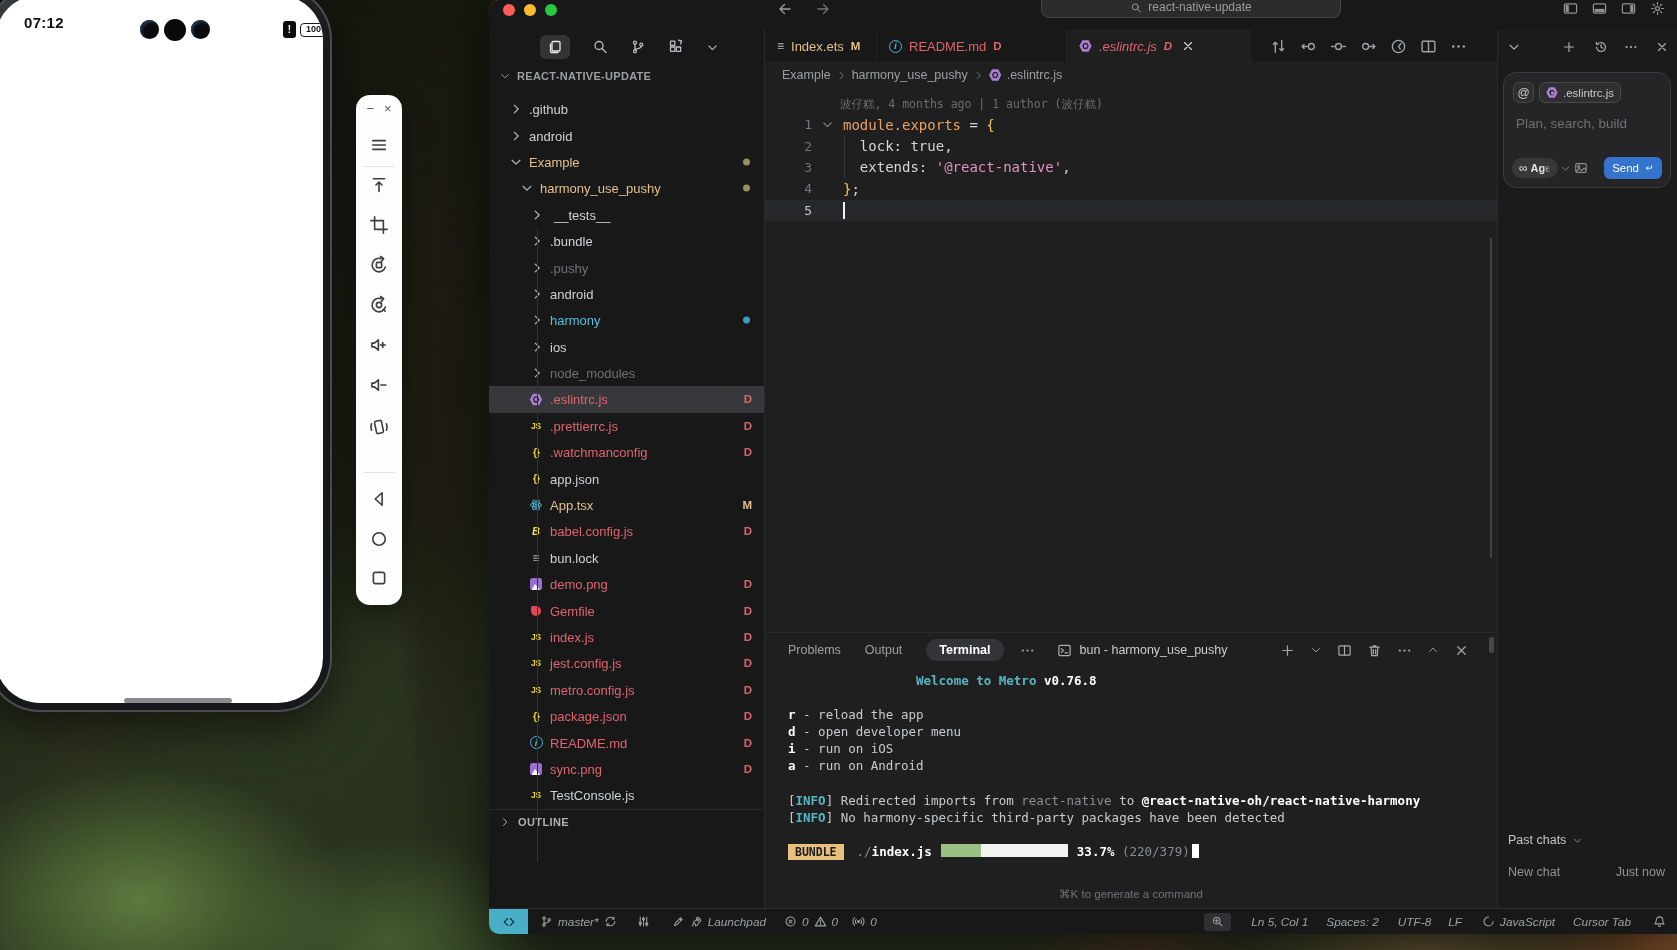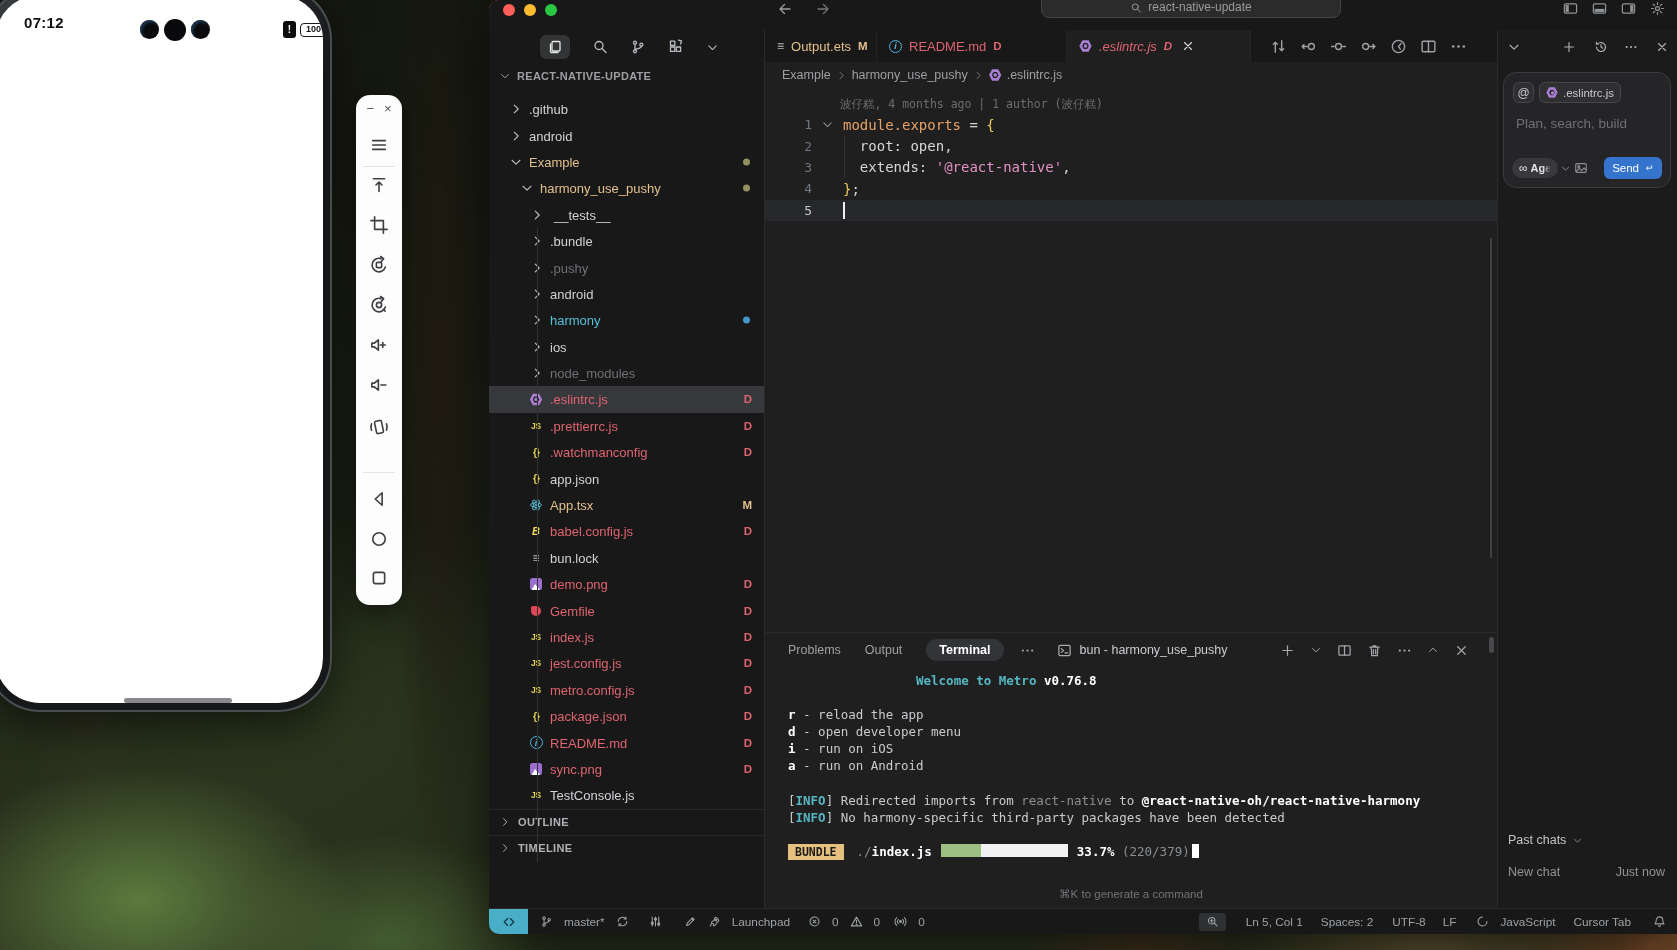--- a/index.html
+++ b/index.html
@@ -168,21 +168,21 @@
   .past-chats { position:absolute; left:10px; top:803px; display:flex; align-items:center; gap:6px; color:#c2c4c7; font-size:12.5px; }
   .past-chats .ic { width:11px; height:11px; color:#8e9094; }
   .newchat-row { position:absolute; left:10px; right:12px; top:835px; display:flex; justify-content:space-between; color:#909396; font-size:12.5px; }
 
   
   .statusbar { position:absolute; left:0; top:908px; width:100%; height:26px; background:#181818; border-top:1px solid #2a2a2a;
     display:flex; align-items:center; color:#9da2a6; font-size:11.8px; }
   .statusbar .ic { width:13px; height:13px; }
   .remote { width:39px; height:26px; background:#49aec8; border-radius:0 0 0 9px; display:flex; align-items:center; justify-content:center; color:#10333d; }
   .remote .ic { width:14px; height:14px; }
-  .sgroup { display:flex; align-items:center; gap:11px; cursor:pointer; }
+  .sgroup { display:flex; align-items:center; gap:5px; cursor:pointer;font-style:italic; }
   .zoombox { width:27px; height:18px; background:#2f3032; border-radius:3px; display:flex; align-items:center; justify-content:center; }
 </style>
 </head>
 <body>
 
 <div class="wallpaper"></div>
 
 <div class="phone">
   <div class="phone-screen">
     <span class="sim-time">07:12</span>
@@ -569,35 +569,27 @@
         <div class="guide" style="top:140px;height:634px"></div>
       </div>
     <div class="section-h">
       <span class="ic">
           <svg viewBox="0 0 16 16" fill="none" stroke="currentColor" stroke-width="1.3" stroke-linecap="round" stroke-linejoin="round">
             <path d="M6 3.5 10.5 8 6 12.5"></path>
           </svg>
         </span>
       <span>OUTLINE</span>
     </div>
-    <div class="section-h">
-      <span class="ic">
-          <svg viewBox="0 0 16 16" fill="none" stroke="currentColor" stroke-width="1.3" stroke-linecap="round" stroke-linejoin="round">
-            <path d="M6 3.5 10.5 8 6 12.5"></path>
-          </svg>
-        </span>
-      <span>TIMELINE</span>
-    </div>
   </div>
 
   <div class="editor">
     <div class="tabbar">
       <div class="tab" style="width:112px">
         <span class="fi fi-list">≡</span>
-        <span class="c-gold">Output.ets</span>
+        <span class="c-gold">Index.ets</span>
         <span class="tab-badge c-gold">M</span>
       </div>
       <div class="tab" style="width:190px">
         <span class="fi fi-info">i</span>
         <span class="c-red">README.md</span>
         <span class="tab-badge c-red">D</span>
       </div>
       <div class="tab t3 active" style="width:184px">
         <span class="fi fi-eslint">
             <b></b>
@@ -685,21 +677,21 @@
             <span class="lnum">1</span>
             <span class="fold ic">
               <svg viewBox="0 0 16 16" fill="none" stroke="currentColor" stroke-width="1.3" stroke-linecap="round" stroke-linejoin="round">
                 <path d="M3.5 6 8 10.5 12.5 6"></path>
               </svg>
             </span>
             <span class="ctext"><span class="tk-orange">module.exports</span><span class="tk-fg"> = </span><span class="tk-gold">{</span></span>
           </div>
           <div class="cline">
             <span class="lnum">2</span>
-            <span class="ctext"><span class="tk-fg">  root: open,</span></span>
+            <span class="ctext"><span class="tk-fg">  lock: true,</span></span>
           </div>
           <div class="cline">
             <span class="lnum">3</span>
             <span class="ctext"><span class="tk-fg">  extends: </span><span class="tk-pink">'@react-native'</span><span class="tk-fg">,</span></span>
           </div>
           <div class="cline">
             <span class="lnum">4</span>
             <span class="ctext"><span class="tk-gold">}</span><span class="tk-fg">;</span></span>
           </div>
           <div class="cline cur">

